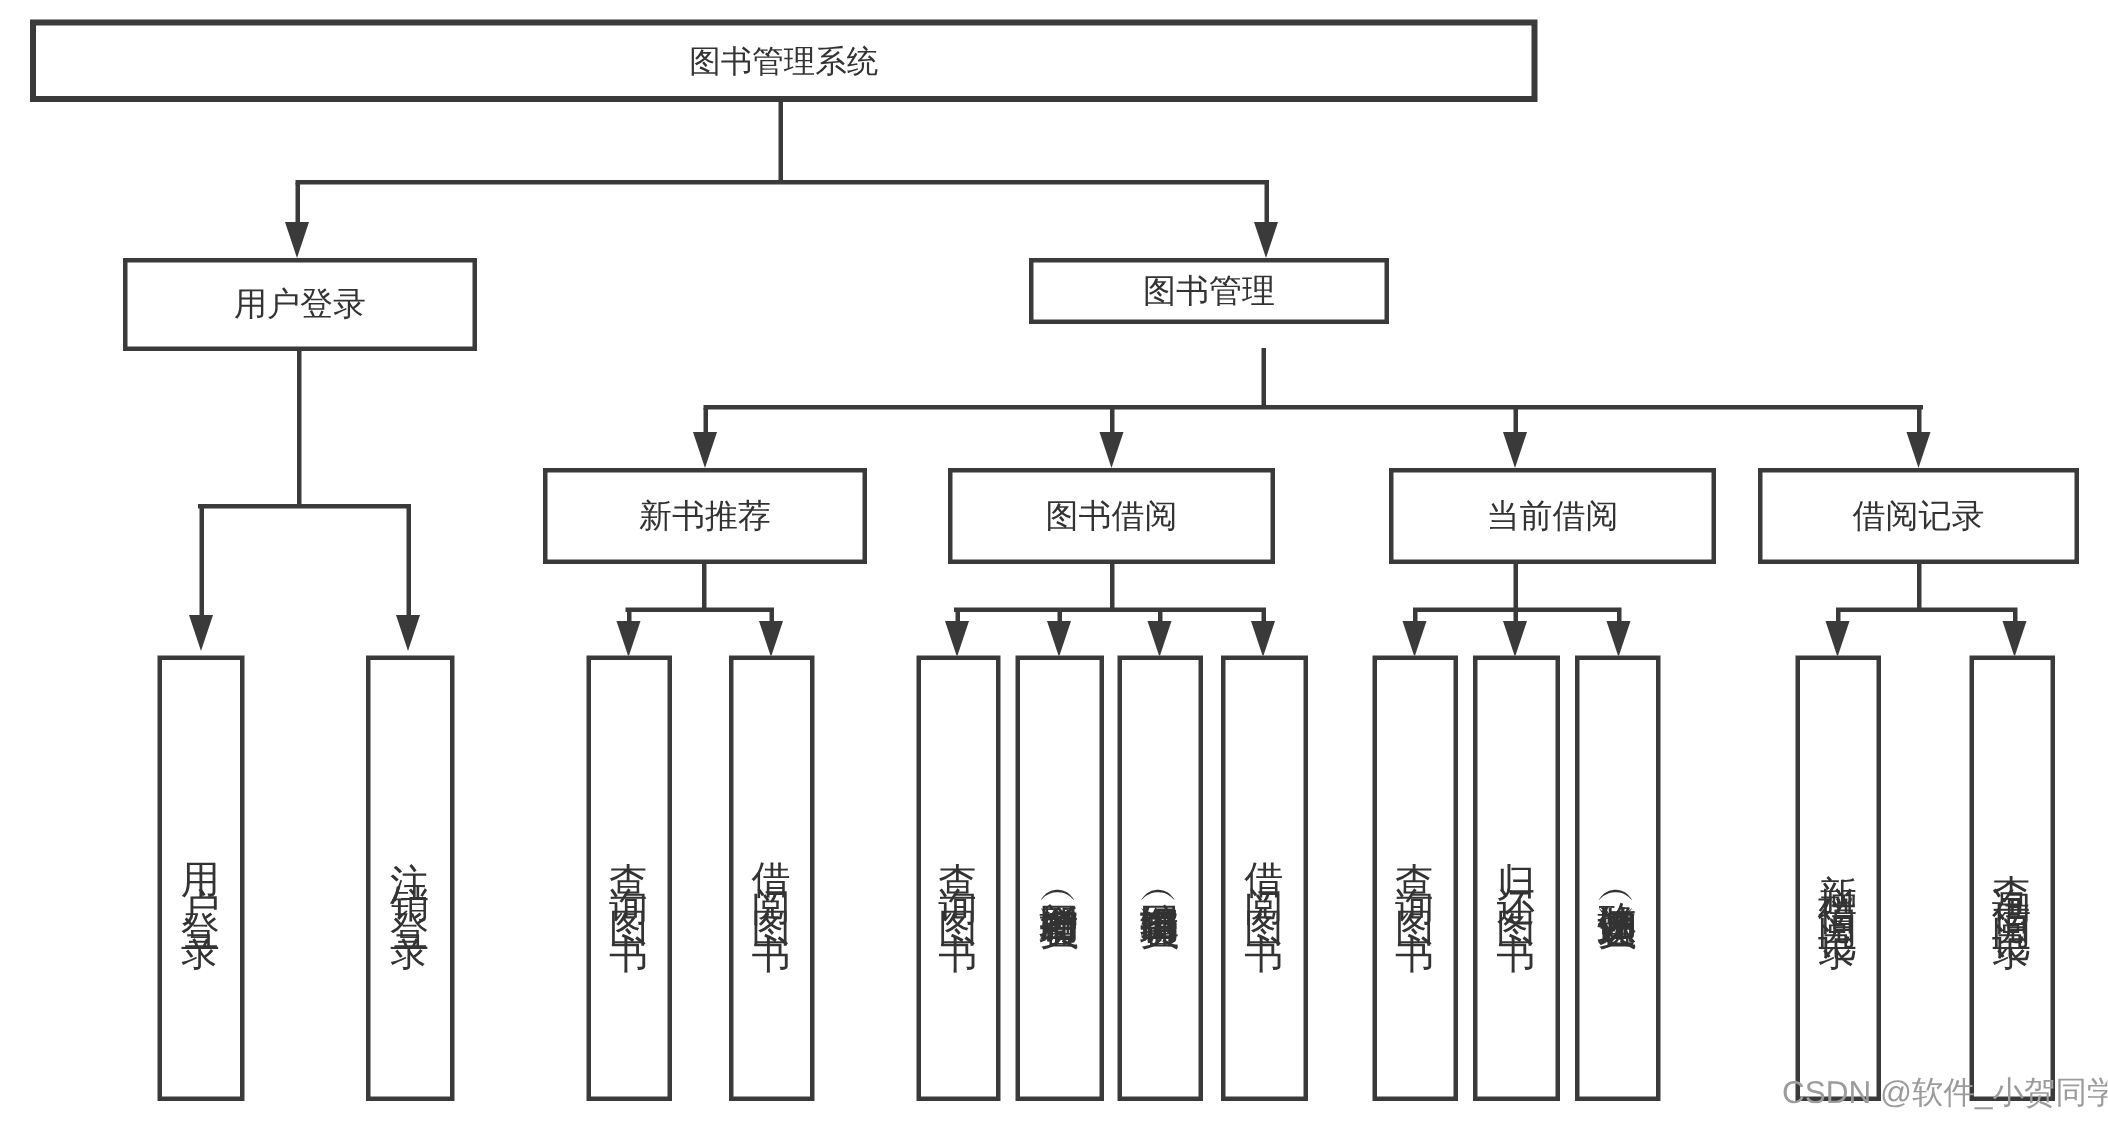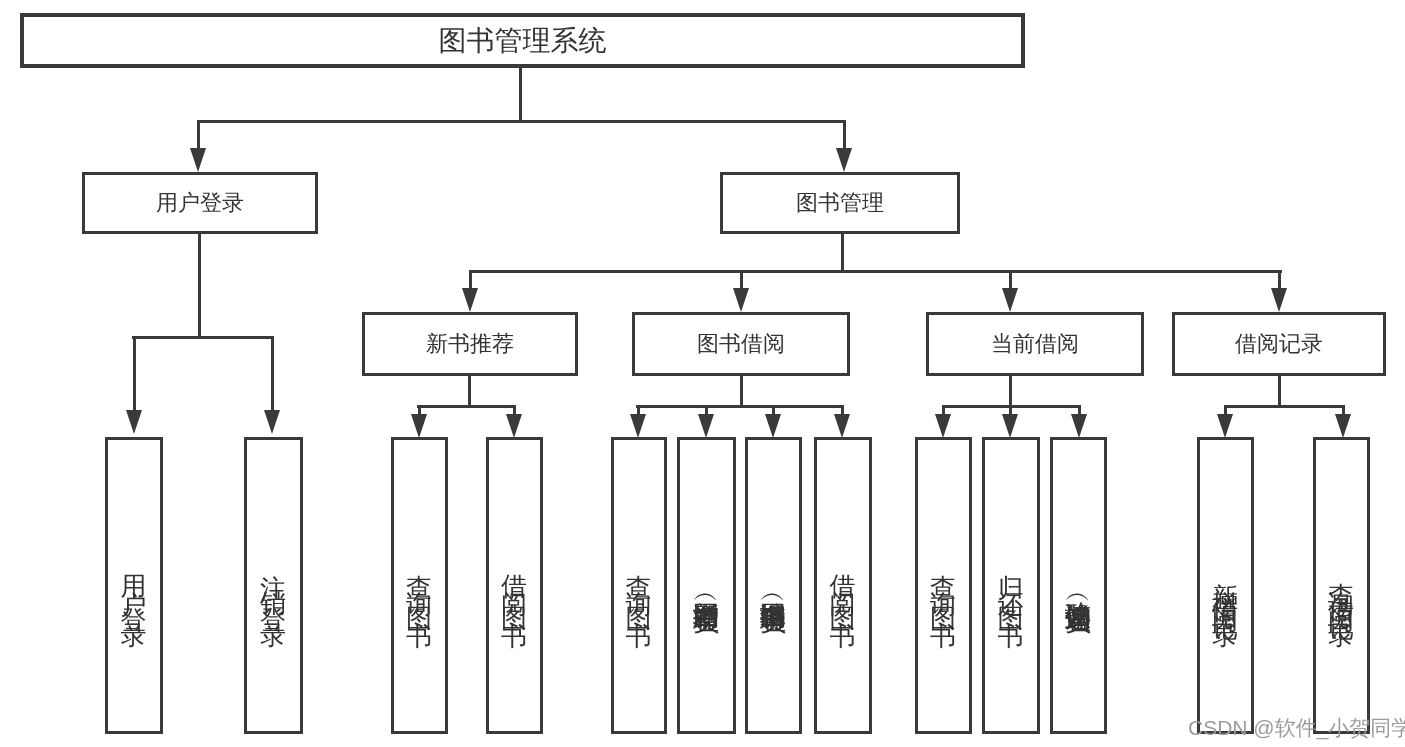--- a/index.html
+++ b/index.html
@@ -19,21 +19,21 @@
   
   .box{
     position:absolute;
     background:#ffffff;
     border:3px solid var(--line);
     display:flex;align-items:center;justify-content:center;
     text-align:center;
     z-index:2;
     white-space:nowrap;
   }
-  .root{border-width:4px;font-size:28px;}
+  .root{border-width:4px;font-size:21px;}
   .lvl{font-size:22px;}
   .leaf{
     writing-mode:vertical-rl;
     text-orientation:mixed;
     font-size:26px;
     line-height:1;
     white-space:normal;
     padding:6px 0;
   }
   .ls-wide{letter-spacing:16px;}
@@ -104,21 +104,21 @@
   <div class="arrow" style="left:1071px;top:408px;height:30px;"></div>
 
   <div class="vline" style="left:1278px;top:374px;height:34px;"></div>
   <div class="hline" style="left:1224px;top:405px;width:121px;"></div>
   <div class="arrow" style="left:1217px;top:408px;height:30px;"></div>
   <div class="arrow" style="left:1335px;top:408px;height:30px;"></div>
 
   <div class="box root" style="left:20px;top:13px;width:1005px;height:55px;">图书管理系统</div>
 
   <div class="box lvl" style="left:82px;top:172px;width:236px;height:62px;">用户登录</div>
-  <div class="box lvl" style="left:720px;top:172px;width:240px;height:62px;">图书管理</div>
+  <div class="box lvl" style="left:686px;top:172px;width:240px;height:44px;">图书管理</div>
 
   <div class="box lvl" style="left:632px;top:312px;width:218px;height:64px;">图书借阅</div>
   <div class="box lvl" style="left:362px;top:312px;width:216px;height:64px;">新书推荐</div>
   <div class="box lvl" style="left:902px;top:312px;width:218px;height:64px;margin-left:24px;">当前借阅</div>
   <div class="box lvl" style="left:1172px;top:312px;width:214px;height:64px;">借阅记录</div>
 
   <div class="box leaf ls-wide" style="left:105px;top:437px;width:58px;height:297px;">用户登录</div>
   <div class="box leaf ls-wide" style="left:244px;top:437px;width:59px;height:297px;">注销登录</div>
 
   <div class="box leaf ls-wide" style="left:391px;top:437px;width:57px;height:297px;">查询图书</div>

